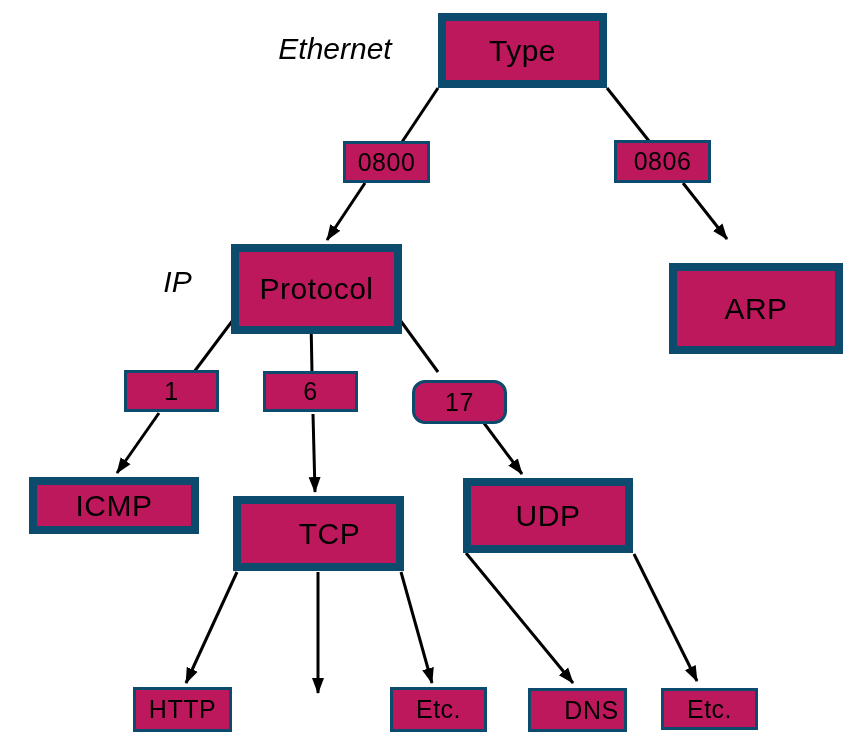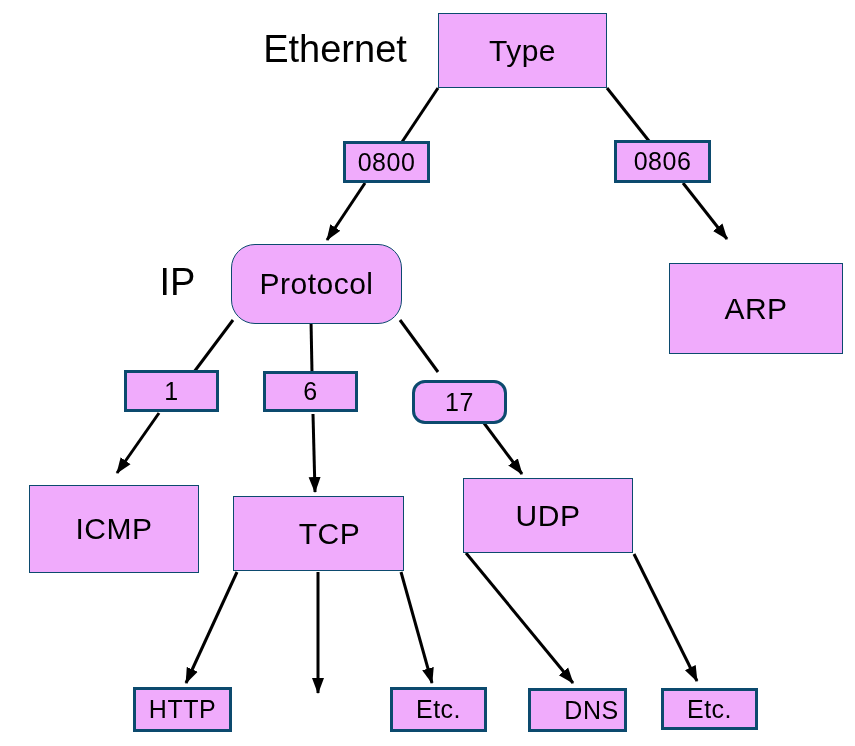--- a/index.html
+++ b/index.html
@@ -19,41 +19,42 @@
   #edges {
     position: absolute;
     left: 0;
     top: 0;
     width: 855px;
     height: 746px;
   }
   .box {
     position: absolute;
     box-sizing: border-box;
-    background: #f0abfc;
-    border: 1px solid #0c4a6e;
+    background: #be185d;
+    border: 8px solid #0c4a6e;
     display: flex;
     align-items: center;
     justify-content: center;
     font-size: 30px;
     letter-spacing: 0.5px;
     white-space: nowrap;
     text-align: right;
   }
   .box.sm {
     border-width: 3px;
     font-size: 25px;
   }
   .float-label {
     position: absolute;
     display: flex;
     align-items: center;
     justify-content: center;
-    font-size: 38px;
+    font-size: 30px;
     white-space: nowrap;
+    font-style: italic;
   }
   .edge {
     stroke: #000000;
     stroke-width: 3;
     fill: none;
   }
 </style>
 </head>
 <body>
 
@@ -85,28 +86,28 @@
   </svg>
 
   <div class="float-label" style="left:240px; top:31px; width:190px; height:36px;">Ethernet</div>
   <div class="float-label" style="left:150px; top:264px; width:55px; height:36px;">IP</div>
 
   <div class="box" style="left:438px; top:13px; width:169px; height:75px;">Type</div>
 
   <div class="box sm" style="left:343px; top:141px; width:87px; height:42px;">0800</div>
   <div class="box sm" style="left:614px; top:140px; width:97px; height:43px;">0806</div>
 
-  <div class="box" style="left:231px; top:244px; width:171px; height:80px;border-radius:24px;">Protocol</div>
+  <div class="box" style="left:231px; top:244px; width:171px; height:90px;">Protocol</div>
   <div class="box" style="left:669px; top:244px; width:174px; height:91px;margin-top:19px;">ARP</div>
 
   <div class="box sm" style="left:124px; top:370px; width:95px; height:42px;">1</div>
   <div class="box sm" style="left:263px; top:371px; width:95px; height:41px;">6</div>
   <div class="box sm" style="left:412px; top:380px; width:95px; height:44px;border-radius:13px;">17</div>
 
-  <div class="box" style="left:29px; top:477px; width:170px; height:88px;margin-top:8px;">ICMP</div>
+  <div class="box" style="left:29px; top:477px; width:170px; height:57px;">ICMP</div>
   <div class="box" style="left:233px; top:496px; width:171px; height:75px;padding-left:22px;">TCP</div>
   <div class="box" style="left:463px; top:478px; width:170px; height:75px;">UDP</div>
 
   <div class="box sm" style="left:133px; top:687px; width:99px; height:45px;">HTTP</div>
   <div class="box sm" style="left:390px; top:687px; width:97px; height:45px;">Etc.</div>
   <div class="box sm" style="left:528px; top:688px; width:99px; height:44px;padding-left:28px;">DNS</div>
   <div class="box sm" style="left:661px; top:688px; width:97px; height:42px;">Etc.</div>
 
 </div>
 

